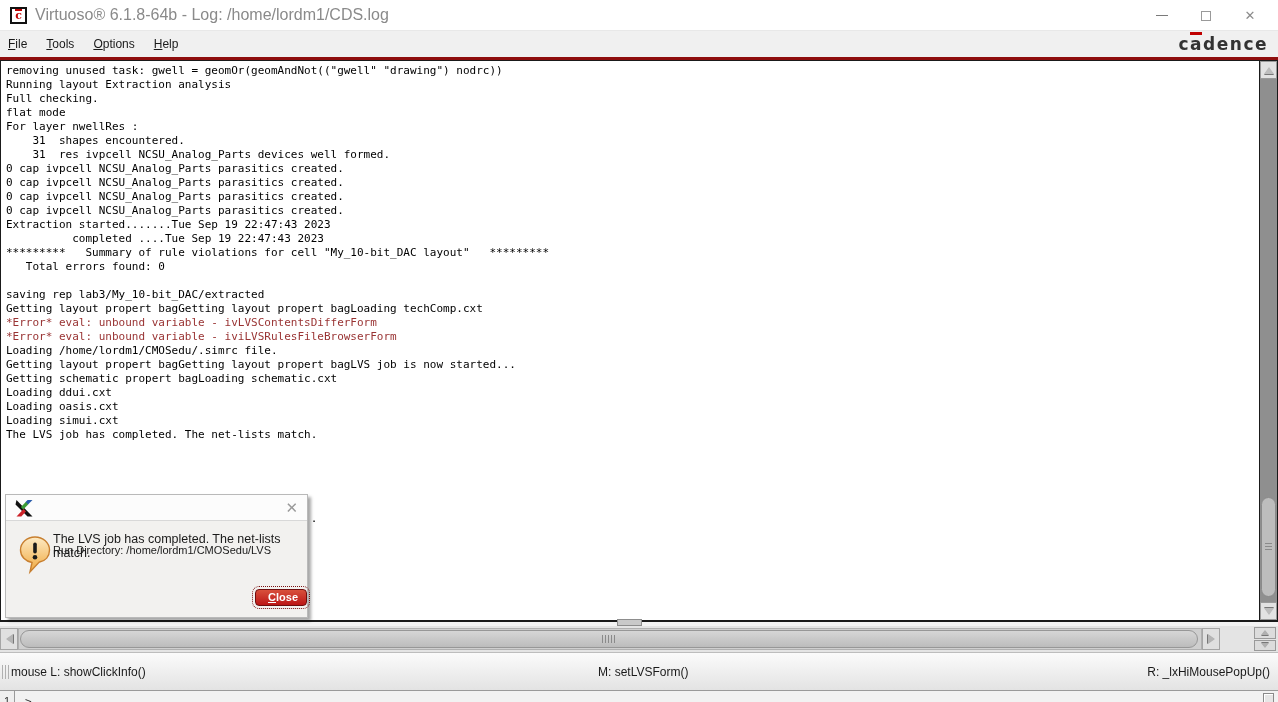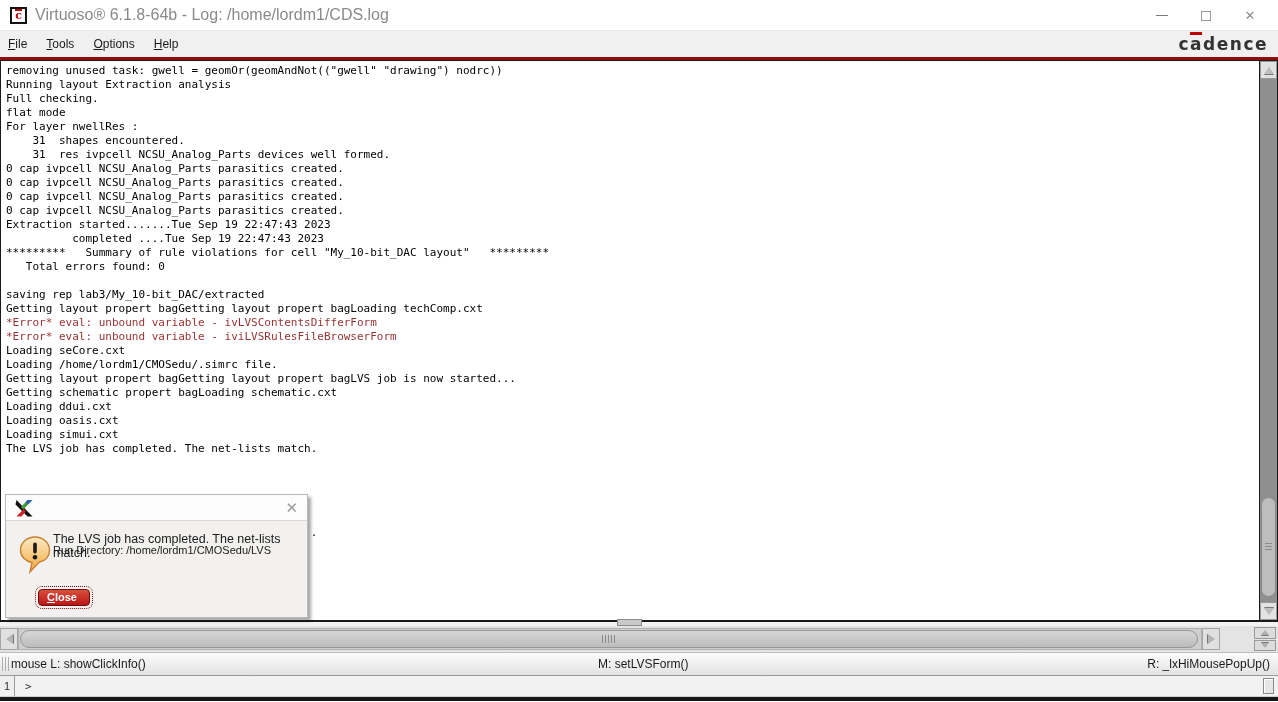--- a/index.html
+++ b/index.html
@@ -45,21 +45,21 @@
   
   .dialog { position:absolute; left:5px; top:494px; width:303px; height:124px; background:#f2f1ef;
             border:1px solid #b9b9b9; box-shadow:3px 3px 3px rgba(0,0,0,.35); z-index:10;}
   .dlg-title { height:26px; background:#fcfcfc; border-bottom:1px solid #d8d8d8; position:relative; }
   .dlg-title svg { position:absolute; left:9px; top:4px; }
   .dlg-x { position:absolute; right:9px; top:4px; font-size:15px; color:#9a9a9a; cursor:default; line-height:18px;}
   .dlg-body { position:relative; height:96px; }
   .warn-icon { position:absolute; left:13px; top:15px; }
   .dlg-msg1 { position:absolute; left:47px; top:11px; font-size:12.5px; color:#1a1a1a; }
   .dlg-msg2 { position:absolute; left:47px; top:23px; font-size:11px; color:#1a1a1a; }
-  .dlg-btn-row { position:absolute; left:0; right:0; top:66px; text-align:left;padding-left:32px; }
+  .dlg-btn-row { position:absolute; left:0; right:0; top:66px; text-align:right;padding-left:32px; }
   .close-btn { display:inline-block; min-width:52px; padding:1px 8px 2px; font-size:11px; font-weight:bold; color:#fff;
         background:linear-gradient(#d8503c,#bc1616); border:1px solid #6e0d0d; border-radius:4px;
         outline:1px dotted #7a0f0f; outline-offset:2px; cursor:default;}
   .close-btn u { text-decoration:underline; }
 
   
   .divider { height:4px; background:#f3f3f3; border-bottom:0; position:relative;}
   .splitter-handle { position:absolute; left:617px; top:-3px; width:25px; height:7px; background:#c9c9c9; border:1px solid #8d8d8d; z-index:5;}
   .hscroll-row { height:26px; background:#e4e4e4; position:relative; display:flex; align-items:center; }
   .h-btn { width:18px; height:22px; background:#e0e0e0; border:1px solid #a5a5a5; display:flex; align-items:center; justify-content:center;}
@@ -67,21 +67,21 @@
   .tri-r { width:0; height:0; border-top:5px solid transparent; border-bottom:5px solid transparent; border-left:7px solid #b5b5b5; filter:drop-shadow(-1px 0 0 #777);}
   .h-track { width:1184px; height:22px; position:relative; background:#cfcfcf; border:1px solid #b0b0b0;}
   .h-thumb { position:absolute; left:1px; top:1px; bottom:1px; width:1178px; background:linear-gradient(#d6d6d6,#bcbcbc); border:1px solid #979797; border-radius:9px;}
   .h-thumb .grip { position:absolute; top:4px; bottom:4px; left:50%; width:14px; margin-left:-7px;
        background:repeating-linear-gradient(to right,#8a8a8a 0 1px,transparent 1px 3px);}
   .corner-spin { position:absolute; right:2px; top:1px; width:22px; height:24px; display:flex; flex-direction:column; gap:1px;}
   .spin-btn { flex:1; background:#dcdcdc; border:1px solid #9a9a9a; display:flex; align-items:center; justify-content:center;}
   .spin-btn .u { width:0;height:0;border-left:4px solid transparent;border-right:4px solid transparent;border-bottom:5px solid #b0b0b0; filter:drop-shadow(0 1px 0 #777);}
   .spin-btn .d { width:0;height:0;border-left:4px solid transparent;border-right:4px solid transparent;border-top:5px solid #b0b0b0; filter:drop-shadow(0 -1px 0 #777);}
 
-  .statusbar { height:24px; background:linear-gradient(#fbfbfb,#e3e3e3); border-top:1px solid #bdbdbd; border-bottom:1px solid #9a9a9a;
+  .statusbar { height:39px; background:linear-gradient(#fbfbfb,#e3e3e3); border-top:1px solid #bdbdbd; border-bottom:1px solid #9a9a9a;
                position:relative; display:flex; align-items:center; font-size:12px; color:#1a1a1a;}
   .sb-grip { width:7px; height:14px; margin-left:2px; margin-right:2px;
        background:repeating-linear-gradient(to right,#b0b0b0 0 1px,transparent 1px 3px);}
   .status-mid { position:absolute; left:598px;text-align:center; }
   .status-right { position:absolute; right:8px; }
 
   .prompt-row { height:21px; background:#f2f2f2; display:flex; align-items:center; position:relative; border-bottom:1px solid #cfcfcf;}
   .line-no { width:15px; height:100%; display:flex; align-items:center; justify-content:center; font-size:11px; color:#333; border-right:1px solid #9a9a9a; background:#efefef;}
   .prompt-sym { margin-left:10px; font-size:11px; color:#333; font-family:"DejaVu Sans Mono",monospace;}
   .prompt-input { flex:1; height:100%; background:transparent; border:none; outline:none; font-family:"DejaVu Sans Mono",monospace; font-size:11px; padding-left:6px;}
@@ -134,21 +134,20 @@
       <div class="log-line">0 cap ivpcell NCSU_Analog_Parts parasitics created.</div>
       <div class="log-line">Extraction started.......Tue Sep 19 22:47:43 2023</div>
       <div class="log-line">          completed ....Tue Sep 19 22:47:43 2023</div>
       <div class="log-line">*********   Summary of rule violations for cell "My_10-bit_DAC layout"   *********</div>
       <div class="log-line">   Total errors found: 0</div>
       <div class="log-line"></div>
       <div class="log-line">saving rep lab3/My_10-bit_DAC/extracted</div>
       <div class="log-line">Getting layout propert bagGetting layout propert bagLoading techComp.cxt</div>
       <div class="log-line err">*Error* eval: unbound variable - ivLVSContentsDifferForm</div>
       <div class="log-line err">*Error* eval: unbound variable - iviLVSRulesFileBrowserForm</div>
-      <div class="log-line">Loading seCore.cxt</div>
       <div class="log-line">Loading /home/lordm1/CMOSedu/.simrc file.</div>
       <div class="log-line">Getting layout propert bagGetting layout propert bagLVS job is now started...</div>
       <div class="log-line">Getting schematic propert bagLoading schematic.cxt</div>
       <div class="log-line">Loading ddui.cxt</div>
       <div class="log-line">Loading oasis.cxt</div>
       <div class="log-line">Loading simui.cxt</div>
       <div class="log-line">The LVS job has completed. The net-lists match.</div>
       <div class="log-line"></div>
       <div class="log-line"></div>
       <div class="log-line"></div>

